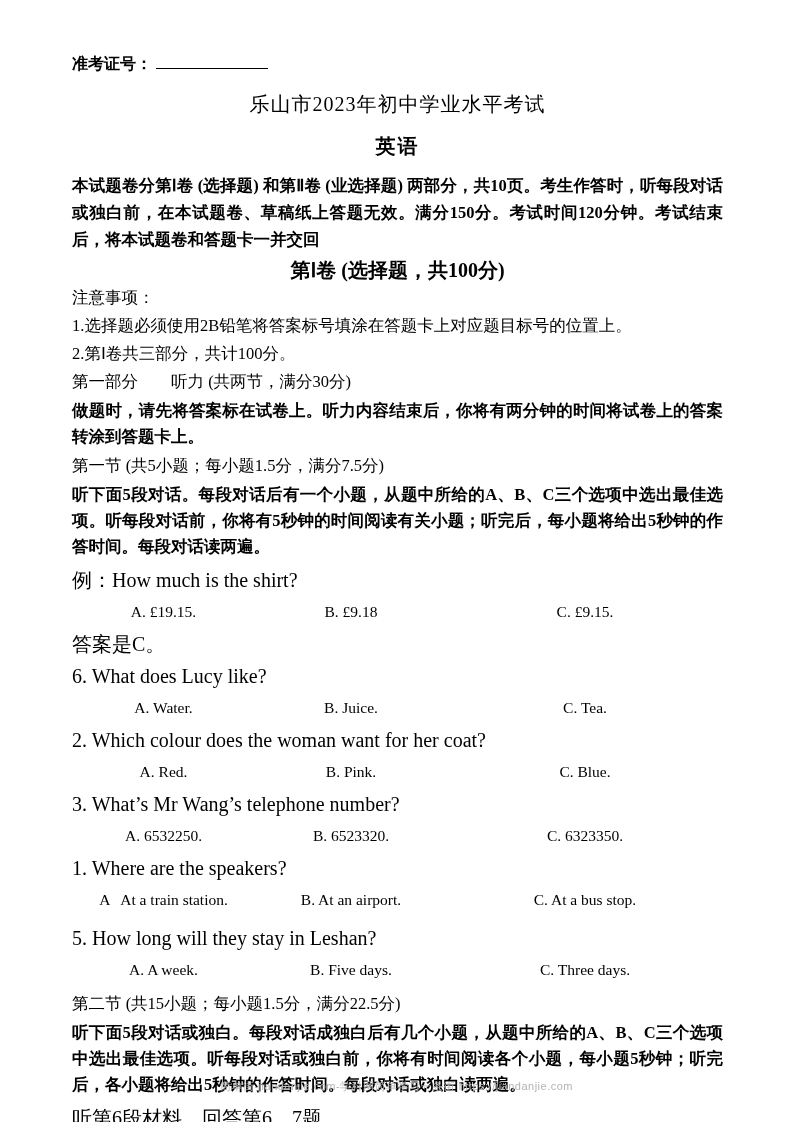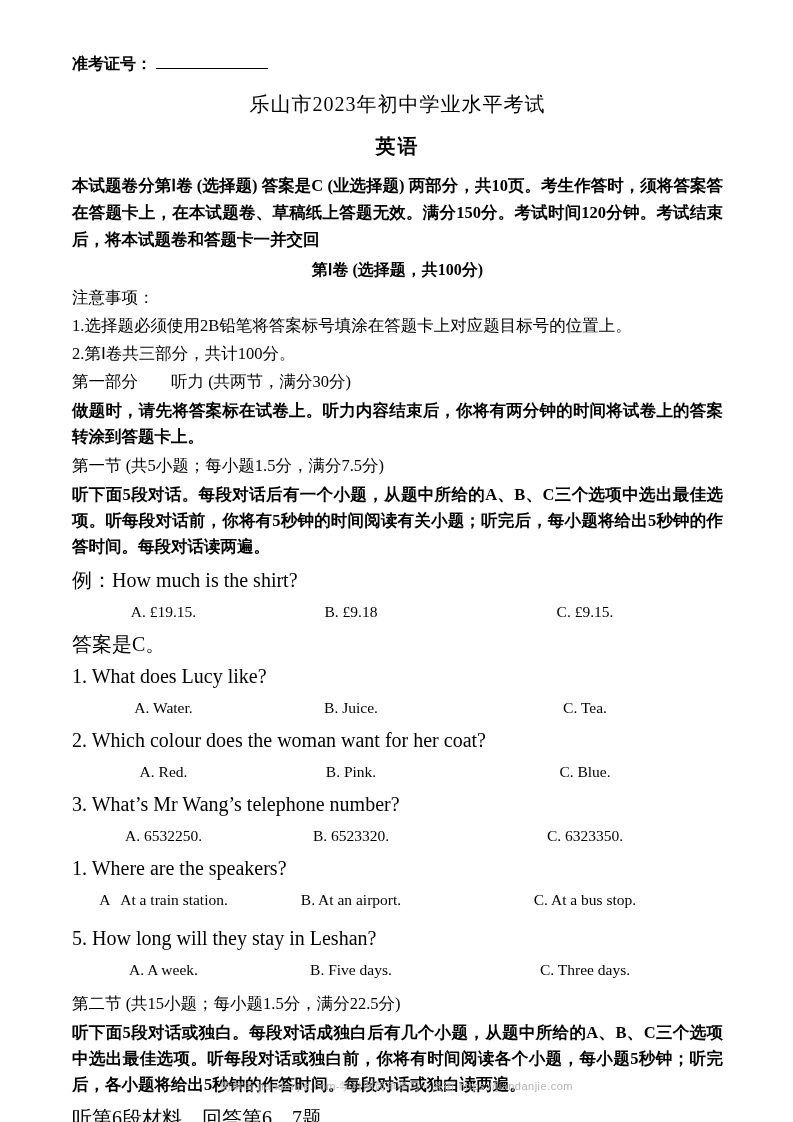--- a/index.html
+++ b/index.html
@@ -44,21 +44,21 @@
   .intro {
     margin-top: 12px;
     font-size: 16.5px;
     font-weight: bold;
     line-height: 27px;
     text-align: justify;
   }
 
   .center-heading {
     text-align: center;
-    font-size: 16px;
+    font-size: 20px;
     font-weight: bold;
     margin-top: 5px;
     line-height: 24px;
   }
 
   .bold-line {
     font-size: 16.5px;
     font-weight: normal;
     line-height: 24px;
     margin-top: 4px;
@@ -108,21 +108,21 @@
 <div class="page">
   <div class="content">
 
     <div class="admission-row">
       <span>准考证号：</span><span class="blank-line"></span>
     </div>
 
     <div class="doc-title">乐山市2023年初中学业水平考试</div>
     <div class="doc-subject">英语</div>
 
-    <div class="intro">本试题卷分第Ⅰ卷 (选择题) 答案是C (业选择题) 两部分，共10页。考生作答时，须将答案答在答题卡上，在本试题卷、草稿纸上答题无效。满分150分。考试时间120分钟。考试结束后，将本试题卷和答题卡一并交回</div>
+    <div class="intro">本试题卷分第Ⅰ卷 (选择题) 和第Ⅱ卷 (业选择题) 两部分，共10页。考生作答时，听每段对话或独白前，在本试题卷、草稿纸上答题无效。满分150分。考试时间120分钟。考试结束后，将本试题卷和答题卡一并交回</div>
 
     <div class="center-heading">第Ⅰ卷 (选择题，共100分)</div>
 
     <div class="bold-line">注意事项：</div>
     <div class="bold-line">1.选择题必须使用2B铅笔将答案标号填涂在答题卡上对应题目标号的位置上。</div>
     <div class="bold-line">2.第Ⅰ卷共三部分，共计100分。</div>
 
     <div class="bold-line">第一部分　　听力 (共两节，满分30分)</div>
     <div class="bold-para">做题时，请先将答案标在试卷上。听力内容结束后，你将有两分钟的时间将试卷上的答案转涂到答题卡上。</div>
 
@@ -133,21 +133,21 @@
       <div class="plain-line">例：How much is the shirt?</div>
       <div class="options-row">
         <span>A. £19.15.</span>
         <span>B. £9.18</span>
         <span>C. £9.15.</span>
       </div>
       <div class="plain-line">答案是C。</div>
     </div>
 
     <div class="question">
-      <div class="plain-line">1. What does Lucy like?</div>
+      <div class="plain-line">6. What does Lucy like?</div>
       <div class="options-row">
         <span>A. Water.</span>
         <span>B. Juice.</span>
         <span>C. Tea.</span>
       </div>
     </div>
 
     <div class="question">
       <div class="plain-line">2. Which colour does the woman want for her coat?</div>
       <div class="options-row">

